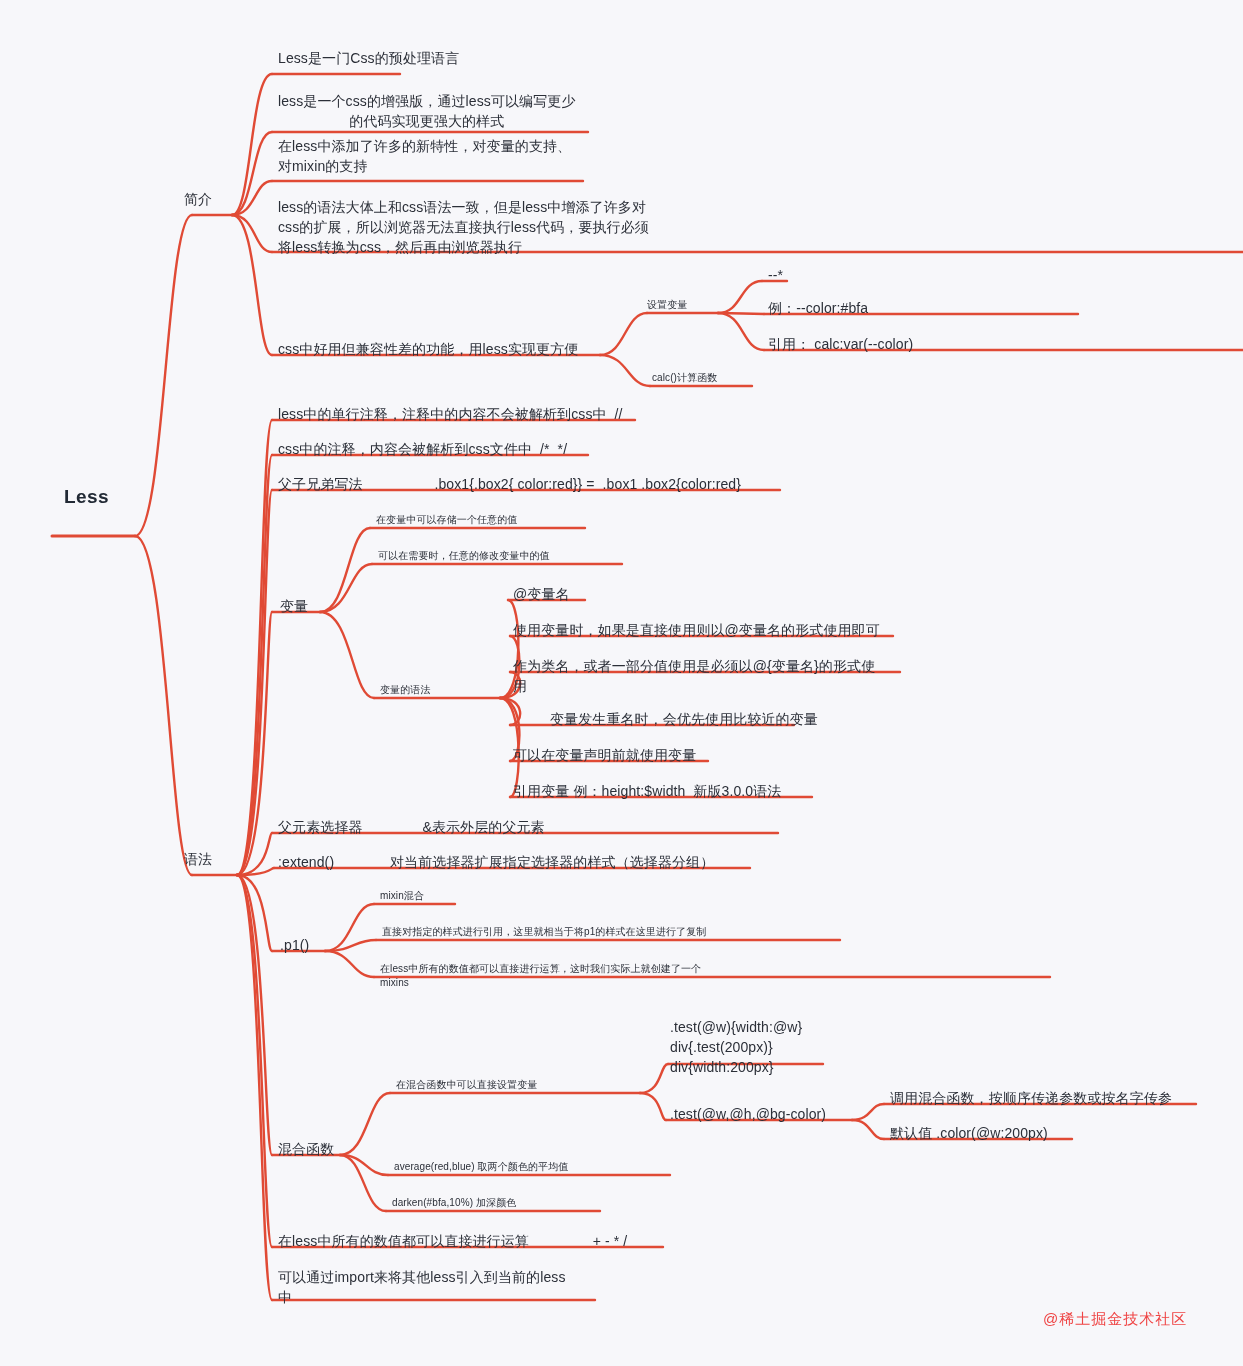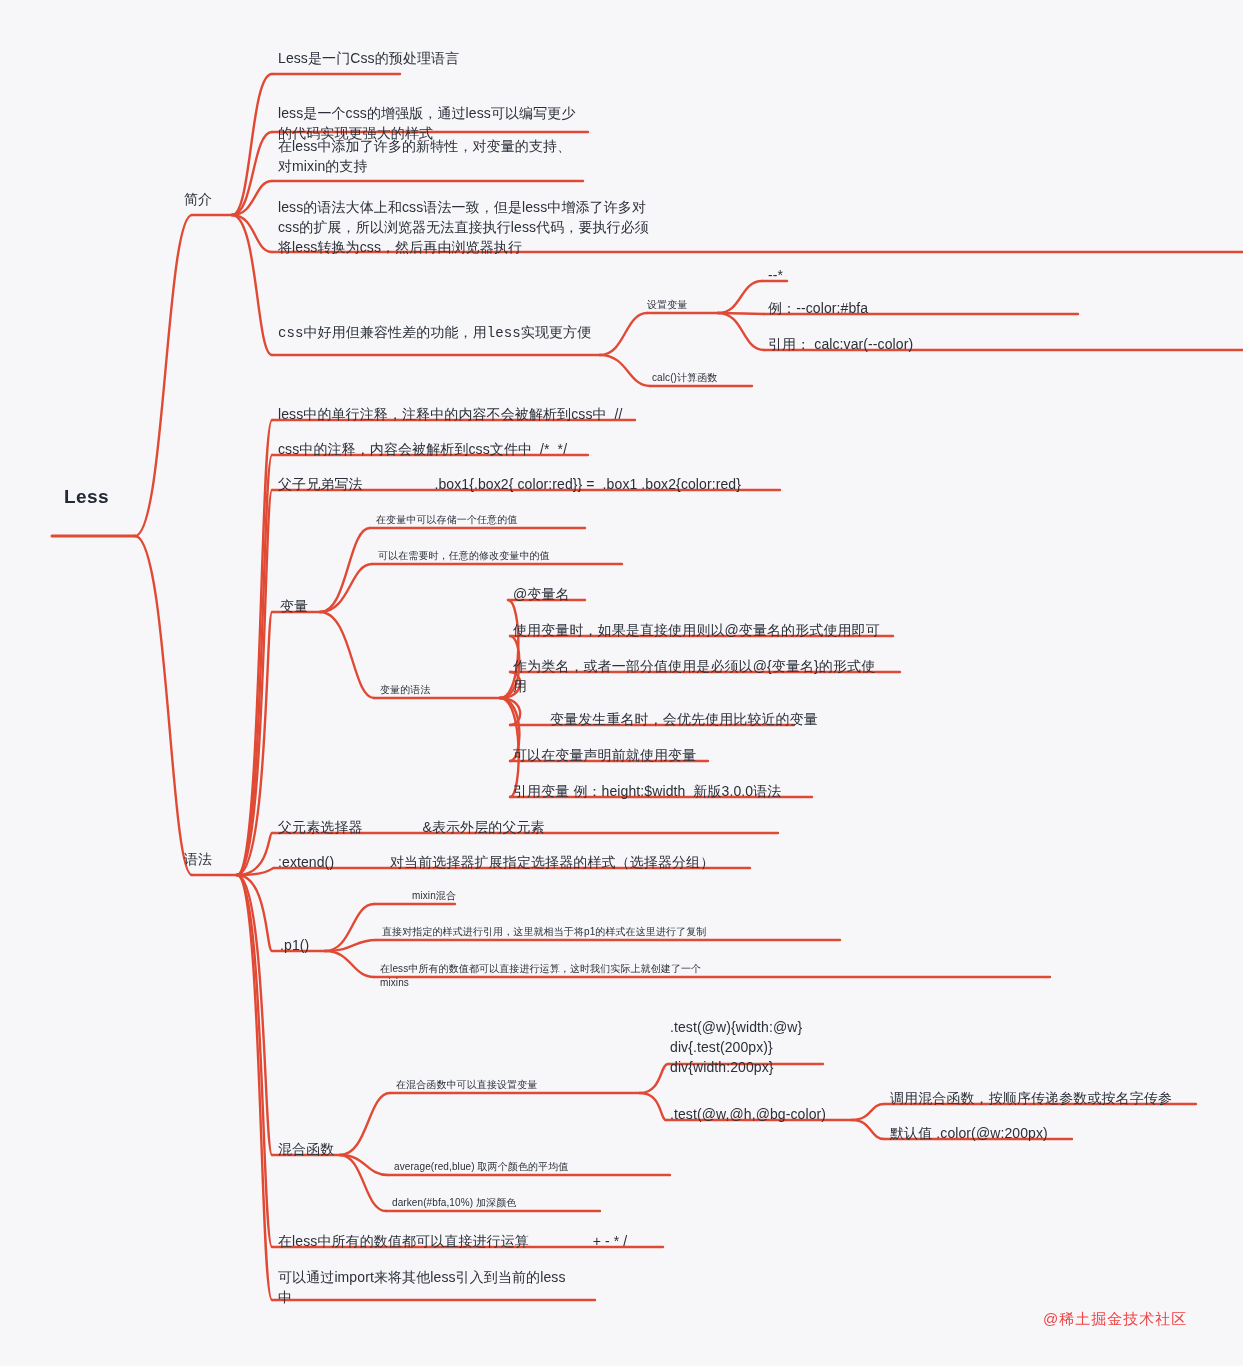--- a/index.html
+++ b/index.html
@@ -162,28 +162,28 @@
 
     </g>
   </svg>
 
   <div class="node root" style="left:64px; top:484px;">Less</div>
 
   <div class="node lvl1" style="left:184px; top:190px;">简介</div>
   <div class="node lvl1" style="left:184px; top:850px;">语法</div>
 
   <div class="node lvl2" style="left:278px; top:49px;">Less是一门Css的预处理语言</div>
-  <div class="node lvl2" style="left:278px; top:104px;">less是一个css的增强版，通过less可以编写更少
+  <div class="node lvl2" style="left:278px; top:92px;text-align:center;">less是一个css的增强版，通过less可以编写更少
 的代码实现更强大的样式</div>
   <div class="node lvl2" style="left:278px; top:137px;">在less中添加了许多的新特性，对变量的支持、
 对mixin的支持</div>
   <div class="node lvl2" style="left:278px; top:198px;">less的语法大体上和css语法一致，但是less中增添了许多对
 css的扩展，所以浏览器无法直接执行less代码，要执行必须
 将less转换为css，然后再由浏览器执行</div>
-  <div class="node lvl2" style="left:278px; top:324px;font-family:Liberation Mono, monospace;">css中好用但兼容性差的功能，用less实现更方便</div>
+  <div class="node lvl2" style="left:278px; top:340px;">css中好用但兼容性差的功能，用less实现更方便</div>
 
   <div class="node lvl3" style="left:647px; top:298px;">设置变量</div>
   <div class="node lvl4" style="left:768px; top:266px;">--*</div>
   <div class="node lvl4" style="left:768px; top:299px;">例：--color:#bfa</div>
   <div class="node lvl4" style="left:768px; top:335px;">引用： calc:var(--color)</div>
   <div class="node lvl3" style="left:652px; top:371px;">calc()计算函数</div>
 
   <div class="node lvl2" style="left:278px; top:405px;">less中的单行注释，注释中的内容不会被解析到css中  //</div>
   <div class="node lvl2" style="left:278px; top:440px;">css中的注释，内容会被解析到css文件中  /*  */</div>
   <div class="node lvl2" style="left:278px; top:475px;">父子兄弟写法                  .box1{.box2{ color:red}} =  .box1 .box2{color:red}</div>
@@ -198,21 +198,21 @@
   <div class="node lvl4" style="left:513px; top:657px;">作为类名，或者一部分值使用是必须以@{变量名}的形式使
 用</div>
   <div class="node lvl4" style="left:513px; top:710px;padding-left:37px;">变量发生重名时，会优先使用比较近的变量</div>
   <div class="node lvl4" style="left:513px; top:746px;">可以在变量声明前就使用变量</div>
   <div class="node lvl4" style="left:513px; top:782px;">引用变量 例：height:$width  新版3.0.0语法</div>
 
   <div class="node lvl2" style="left:278px; top:818px;">父元素选择器               &amp;表示外层的父元素</div>
   <div class="node lvl2" style="left:278px; top:853px;">:extend()              对当前选择器扩展指定选择器的样式（选择器分组）</div>
 
   <div class="node lvl2" style="left:280px; top:936px;">.p1()</div>
-  <div class="node lvl3" style="left:380px; top:889px;margin-left:32px;">mixin混合</div>
+  <div class="node lvl3" style="left:380px; top:889px;">mixin混合</div>
   <div class="node lvl3" style="left:382px; top:925px;">直接对指定的样式进行引用，这里就相当于将p1的样式在这里进行了复制</div>
   <div class="node lvl3" style="left:380px; top:962px;">在less中所有的数值都可以直接进行运算，这时我们实际上就创建了一个
 mixins</div>
 
   <div class="node lvl2" style="left:278px; top:1140px;">混合函数</div>
   <div class="node lvl3" style="left:396px; top:1078px;">在混合函数中可以直接设置变量</div>
   <div class="node lvl4" style="left:670px; top:1018px;">.test(@w){width:@w}
 div{.test(200px)}
 div{width:200px}</div>
   <div class="node lvl4" style="left:670px; top:1105px;">.test(@w,@h,@bg-color)</div>

